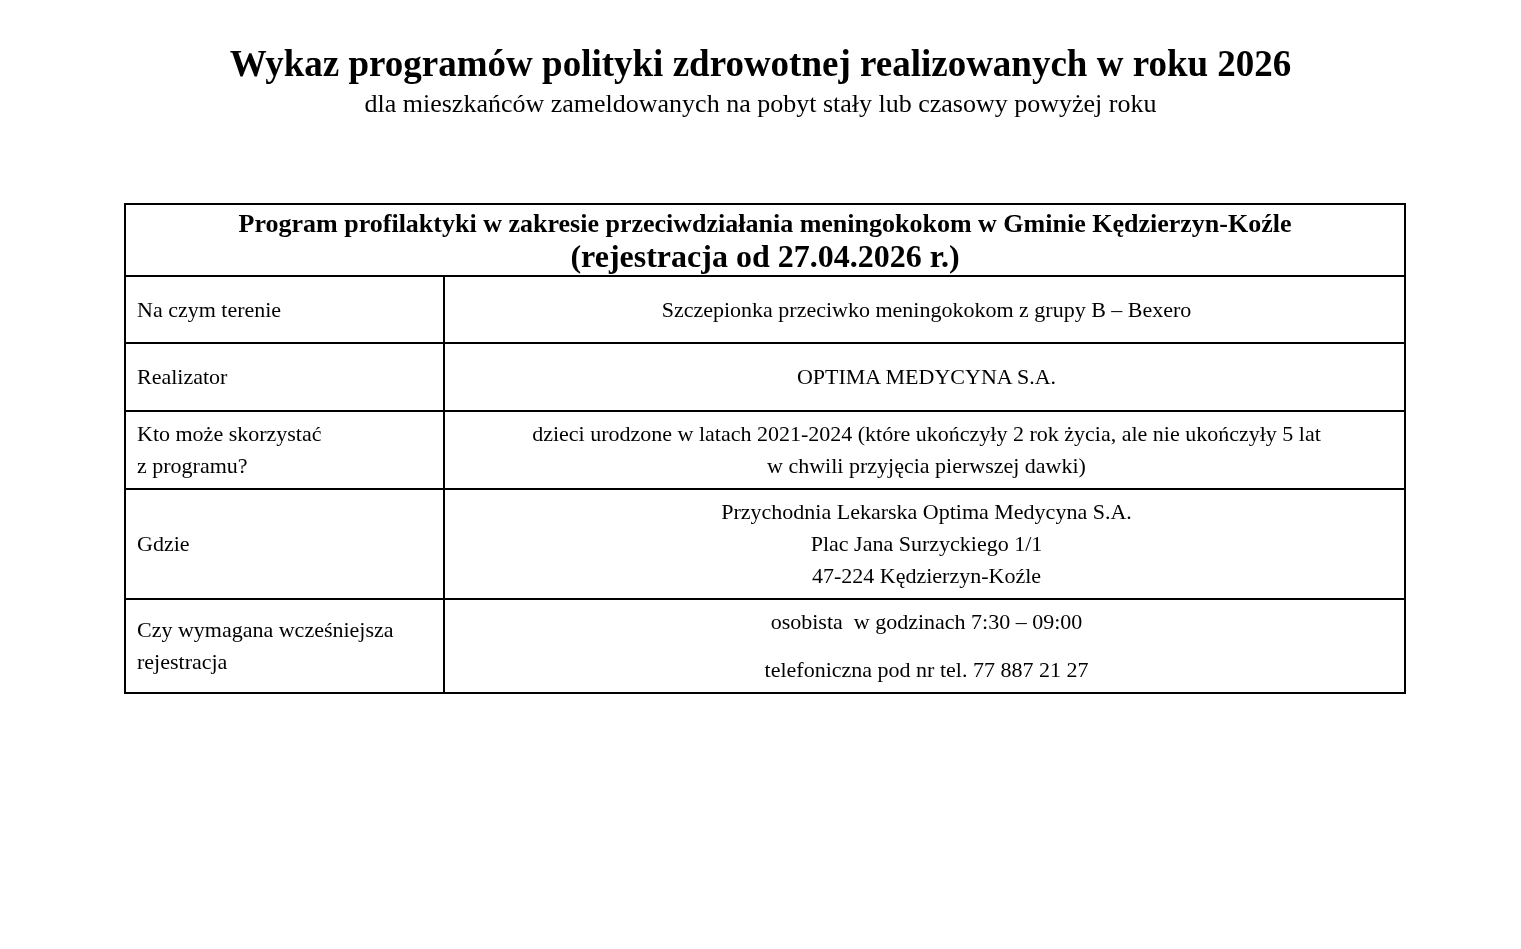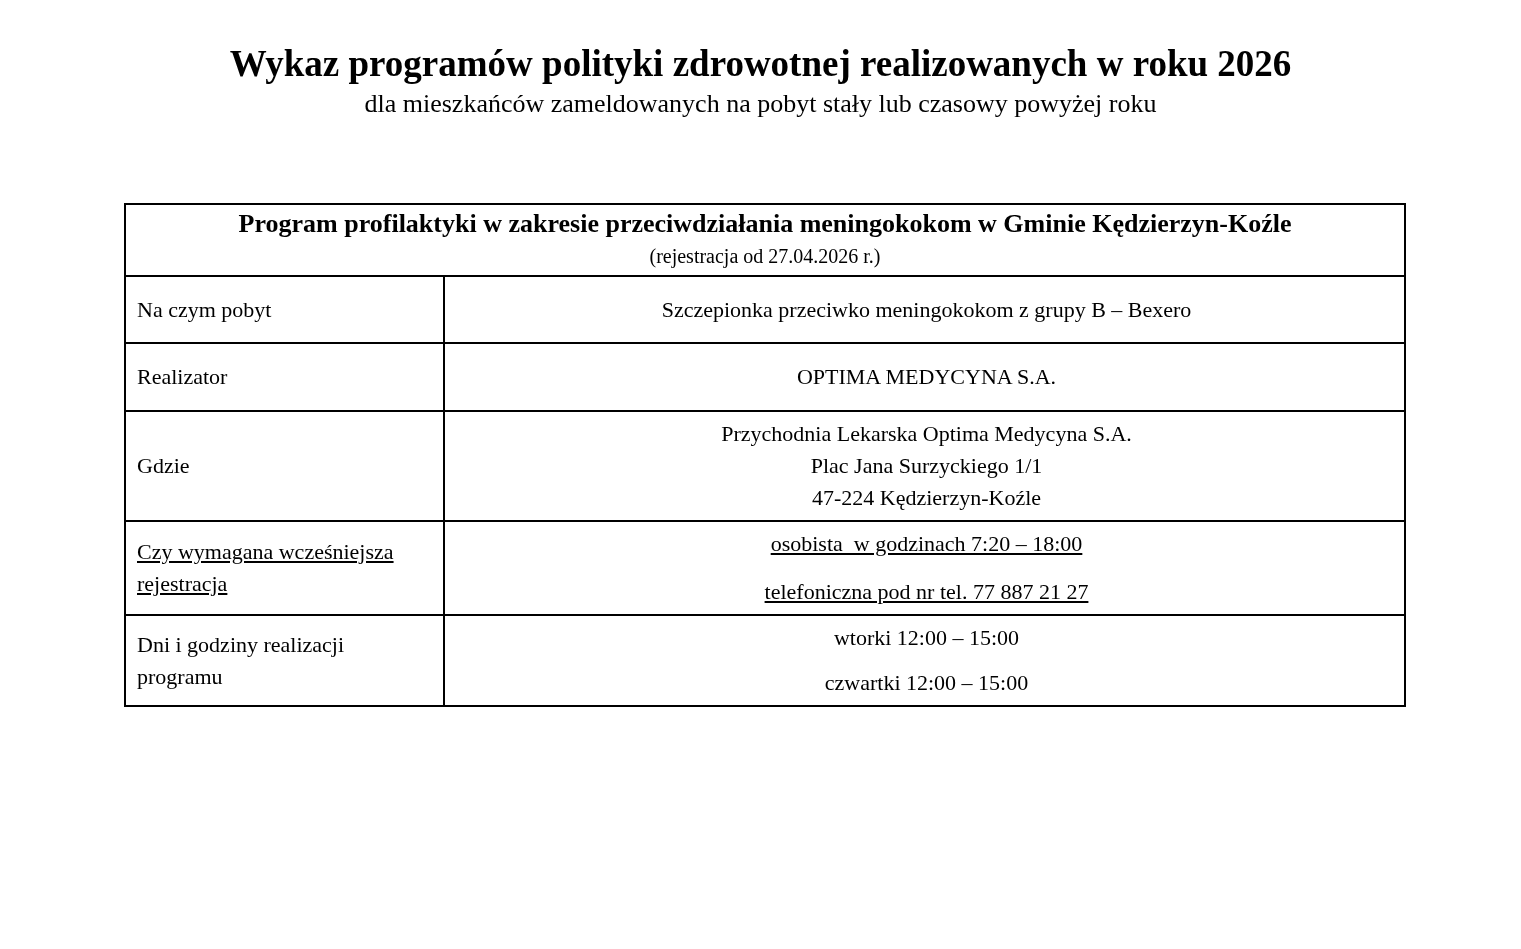--- a/index.html
+++ b/index.html
@@ -48,22 +48,22 @@
     text-align: center;
     padding: 2px 12px;
     border-radius: 14px;
   }
   .header-title {
     font-weight: bold;
     font-size: 26px;
     line-height: 33px;
   }
   .header-subtitle {
-    font-weight: normal;
-    font-size: 20px;
+    font-weight: bold;
+    font-size: 32px;
     line-height: 33px;
   }
   td.label-cell {
     padding: 6px 8px 6px 11px;
     white-space: pre-wrap;
   }
   td.value-cell {
     padding: 6px 6px 6px 10px;
   }
   td.value-cell p {
@@ -71,21 +71,21 @@
     text-align: center;
   }
   td.gap-sm p + p { margin-top: 16px; }
   td.gap-lg p + p { margin-top: 13px; }
 
   tr.tr-header    { height: 68px; }
   tr.tr-na-czym   { height: 67px; }
   tr.tr-realizator{ height: 68px; }
   tr.tr-kto       { height: 75px; }
   tr.tr-gdzie     { height: 92px; }
-  tr.tr-rejestracja { height: 87px; text-decoration: underline; }
+  tr.tr-rejestracja { height: 87px; }
   tr.tr-dni       { height: 89px; }
   tr.tr-maks      { height: 65px; }
 </style>
 </head>
 <body>
 
 <div class="page">
 
   <div class="doc-title">Wykaz programów polityki zdrowotnej realizowanych w roku 2026</div>
 
@@ -100,57 +100,57 @@
 
     <tbody>
         <tr class="tr-header">
       <td class="header-cell" colspan="2">
         <div class="header-title">Program profilaktyki w zakresie przeciwdziałania meningokokom w Gminie Kędzierzyn-Koźle</div>
         <div class="header-subtitle">(rejestracja od 27.04.2026 r.)</div>
       </td>
     </tr>
 
     <tr class="tr-na-czym">
-      <td class="label-cell">Na czym pobyt</td>
+      <td class="label-cell">Na czym terenie</td>
       <td class="value-cell">
         <p>Szczepionka przeciwko meningokokom z grupy B – Bexero</p>
       </td>
     </tr>
 
     <tr class="tr-realizator">
       <td class="label-cell">Realizator</td>
       <td class="value-cell">
         <p>OPTIMA MEDYCYNA S.A.</p>
       </td>
     </tr>
 
+    <tr class="tr-kto">
+      <td class="label-cell">Kto może skorzystać
+z programu?</td>
+      <td class="value-cell">
+        <p>dzieci urodzone w latach 2021-2024 (które ukończyły 2 rok życia, ale nie ukończyły 5 lat
+w chwili przyjęcia pierwszej dawki)</p>
+      </td>
+    </tr>
 
     <tr class="tr-gdzie">
       <td class="label-cell">Gdzie</td>
       <td class="value-cell">
         <p>Przychodnia Lekarska Optima Medycyna S.A.</p>
         <p>Plac Jana Surzyckiego 1/1</p>
         <p>47-224 Kędzierzyn-Koźle</p>
       </td>
     </tr>
 
     <tr class="tr-rejestracja">
       <td class="label-cell">Czy wymagana wcześniejsza
 rejestracja</td>
       <td class="value-cell gap-sm">
-        <p>osobista  w godzinach 7:20 – 18:00</p>
+        <p>osobista  w godzinach 7:30 – 09:00</p>
         <p>telefoniczna pod nr tel. 77 887 21 27</p>
       </td>
     </tr>
 
-    <tr class="tr-dni">
-      <td class="label-cell">Dni i godziny realizacji
-programu</td>
-      <td class="value-cell gap-lg">
-        <p>wtorki 12:00 – 15:00</p>
-        <p>czwartki 12:00 – 15:00</p>
-      </td>
-    </tr>
 
 
   </tbody>
     </table>
 </div>
 
 </body></html>

